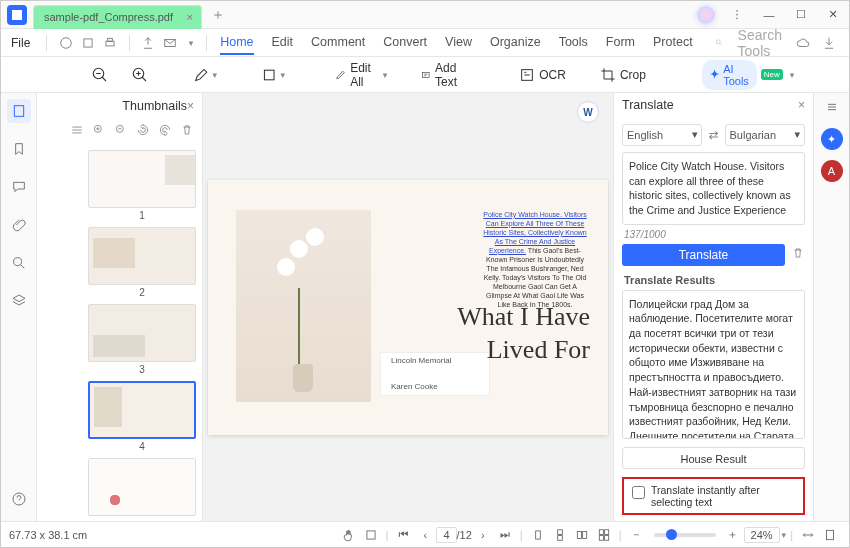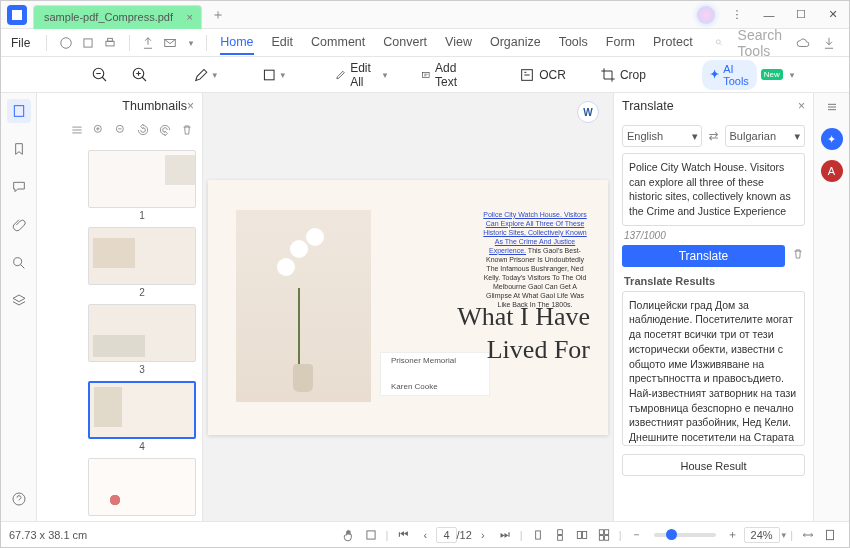--- a/index.html
+++ b/index.html
@@ -368,21 +368,21 @@
       <div class="word-icon">W</div>
       <div class="page">
         <div class="photo">
           <div class="stems"></div>
           <div class="flower" style="left:40%;top:30px"></div>
           <div class="flower" style="left:52%;top:18px"></div>
           <div class="flower" style="left:30%;top:48px"></div>
           <div class="vase"></div>
         </div>
         <div class="caption-box">
-          <span>Prisoner Memorial</span>
+          <span>Lincoln Memorial</span>
           <span style="margin-top:17px">Karen Cooke</span>
         </div>
         <div class="top-para">
           <span class="link">Police City Watch House. Visitors Can Explore All Three Of These Historic Sites, Collectively Known As The Crime And Justice Experience.</span>
           <span>This Gaol's Best-Known Prisoner Is Undoubtedly The Infamous Bushranger, Ned Kelly. Today's Visitors To The Old Melbourne Gaol Can Get A Glimpse At What Gaol Life Was Like Back In The 1800s.</span>
         </div>
         <div class="big-title">
           <div>What I Have</div>
           <div>Lived For</div>
         </div>
@@ -409,20 +409,24 @@
       <div class="counter">137/1000</div>
       <div class="btn-row">
         <div class="tr-btn">Translate</div>
         <span class="trash"><svg width="14" height="14" viewBox="0 0 24 24" style="stroke:#888;fill:none;stroke-width:1.5">
               <path d="M6 7h12M9 7V5h6v2M8 7l1 12h6l1-12"></path>
             </svg></span>
       </div>
       <div class="subhdr">Translate Results</div>
       <div class="result-box">Полицейски град Дом за наблюдение. Посетителите могат да посетят всички три от тези исторически обекти, известни с общото име Изживяване на престъпността и правосъдието. Най-известният затворник на тази тъмровница безспорно е печално известният разбойник, Нед Кели. Днешните посетители на Старата Мелбърнска тъмровница могат да се запознаят с това как беше живота в затвора през 1800-те години.</div>
       <div class="copy-btn">House Result</div>
+      <label class="instant">
+        <input type="checkbox" style="">
+        <span>Translate instantly after selecting text</span>
+      </label>
     </div>
 
     <div class="rightrail">
       <div class="ritem" style="color:#777"><svg width="16" height="16" viewBox="0 0 24 24" style="stroke:#777;fill:none;stroke-width:1.5">
             <path d="M6 8h12M6 12h12M6 16h12M6 8v0M18 8v0"></path>
           </svg></div>
       <div class="rr" style="background:#2f6bff">✦</div>
       <div class="rr" style="background:#c23030">A</div>
     </div>
   </div>

